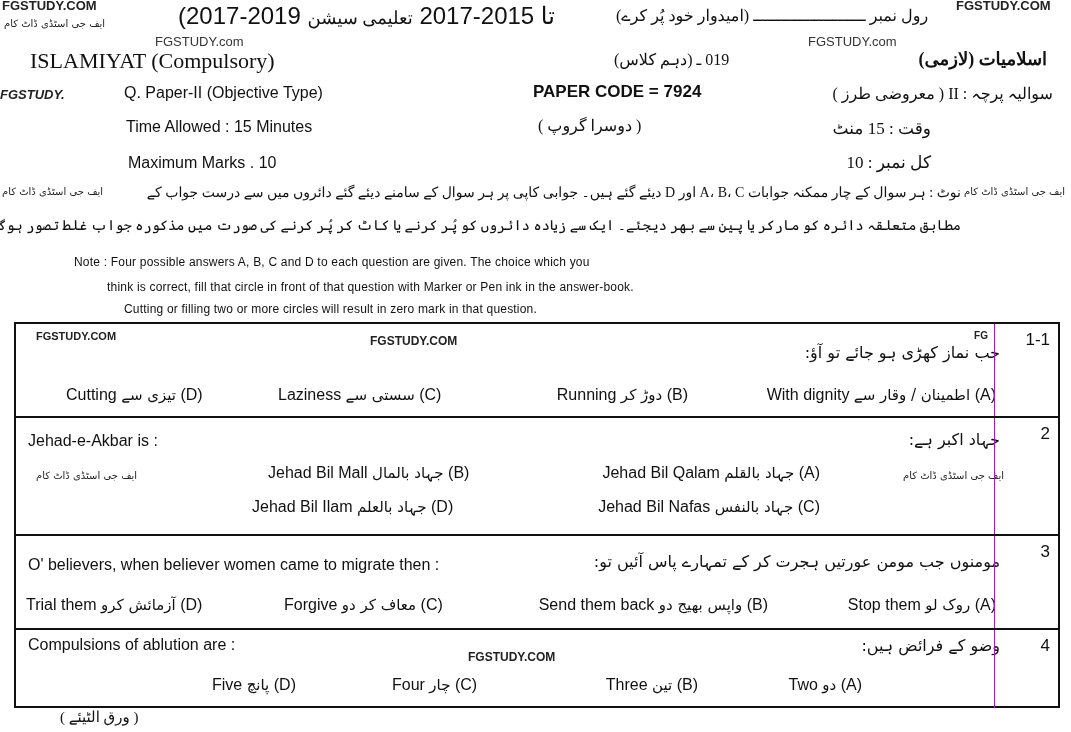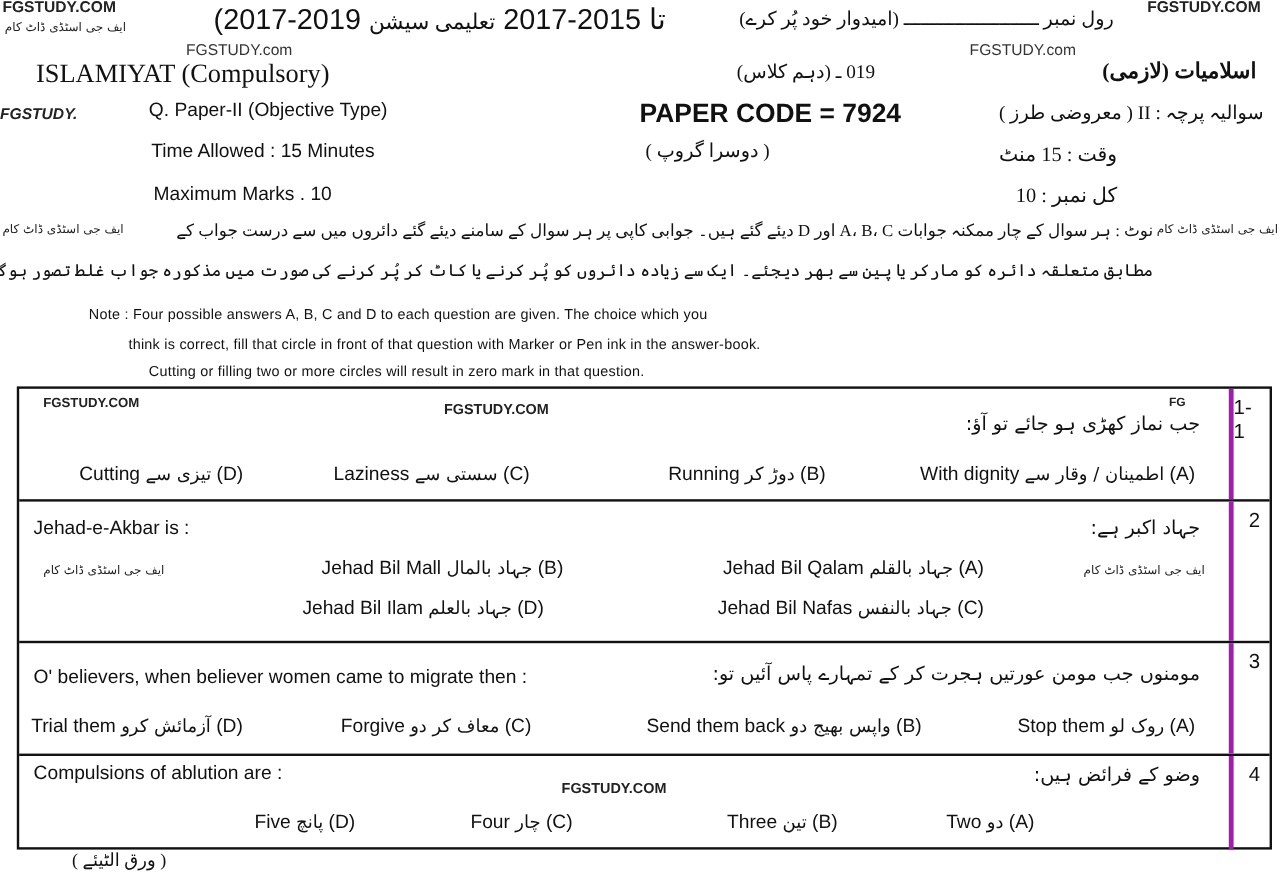--- a/index.html
+++ b/index.html
@@ -9,21 +9,21 @@
   .wm { font-family:"Liberation Sans", sans-serif; font-weight:bold; font-size:13px; color:#222; }
   .wm-light { font-family:"Liberation Sans", sans-serif; font-size:13px; color:#333; }
   .wm-urdu { font-family:"DejaVu Sans", sans-serif; font-size:10px; color:#222; direction:rtl; }
   .serif { font-family:"Liberation Serif", serif; }
   .hdr { font-size:16px;margin-left:43px; }
   .bold { font-weight:bold; }
   .note { font-size:12px; letter-spacing:0.2px; }
   .table { position:absolute; left:14px; top:322px; width:1046px; height:386px; border:2px solid #111; box-sizing:border-box; }
   .row { position:absolute; left:0; right:0; border-bottom:2px solid #111; box-sizing:border-box; }
   .row:last-child { border-bottom:none; }
-  .numcol { position:absolute; right:0; top:0; bottom:0; width:34px; border-left:4px solid #a21caf; box-sizing:border-box; }
+  .numcol { position:absolute; right:0; top:0; bottom:0; width:64px; border-left:1px solid #a21caf; box-sizing:border-box; }
   .qnum { position:absolute; right:8px; top:6px; font-size:17px; }
   .q-en { position:absolute; left:12px; font-size:16px; }
   .q-ur { position:absolute; right:58px; font-size:16px; font-family:"DejaVu Sans", sans-serif; direction:rtl; }
   .opt { position:absolute; font-size:16px; white-space:nowrap; }
   .opt .ur { font-family:"DejaVu Sans", sans-serif; font-size:15px; }
 </style>
 </head>
 <body>
 
 <div class="abs wm" style="left:2px;top:-2px;">FGSTUDY.COM</div>
@@ -39,21 +39,21 @@
   <span>(2017-2019 تا 2015-2017</span>
   <span class="urdu" style="font-size:18px;">تعلیمی سیشن</span>
 </div>
 <div class="abs urdu" style="left:616px;top:6px;font-size:16px;">رول نمبر ــــــــــــــــــــــــ (امیدوار خود پُر کرے)</div>
 
 <div class="abs serif" style="left:30px;top:48px;font-size:22px;">ISLAMIYAT  (Compulsory)</div>
 <div class="abs urdu" style="left:614px;top:50px;font-size:16px;">019 ـ (دہم کلاس)</div>
 <div class="abs urdu" style="right:24px;top:48px;font-size:18px;font-weight:bold;">اسلامیات (لازمی)</div>
 
 <div class="abs hdr" style="left:81px;top:84px;">Q. Paper-II   (Objective Type)</div>
-<div class="abs hdr bold" style="left:490px;top:82px;font-size:22px;">PAPER CODE = 7924</div>
+<div class="abs hdr bold" style="left:490px;top:82px;font-size:17px;">PAPER CODE = 7924</div>
 <div class="abs urdu" style="right:18px;top:84px;font-size:16px;">سوالیہ پرچہ : II ( معروضی طرز )</div>
 
 <div class="abs hdr" style="left:83px;top:118px;">Time Allowed :  15 Minutes</div>
 <div class="abs urdu" style="left:538px;top:116px;font-size:16px;">( دوسرا گروپ )</div>
 <div class="abs urdu" style="right:140px;top:118px;font-size:17px;">وقت : 15 منٹ</div>
 
 <div class="abs hdr" style="left:85px;top:154px;">Maximum Marks  .  10</div>
 <div class="abs urdu" style="right:140px;top:152px;font-size:17px;">کل نمبر : 10</div>
 
 <div class="abs urdu" style="right:110px;top:184px;font-size:14px;">نوٹ : ہر سوال کے چار ممکنہ جوابات A، B، C اور D دیئے گئے ہیں۔ جوابی کاپی پر ہر سوال کے سامنے دیئے گئے دائروں میں سے درست جواب کے</div>

